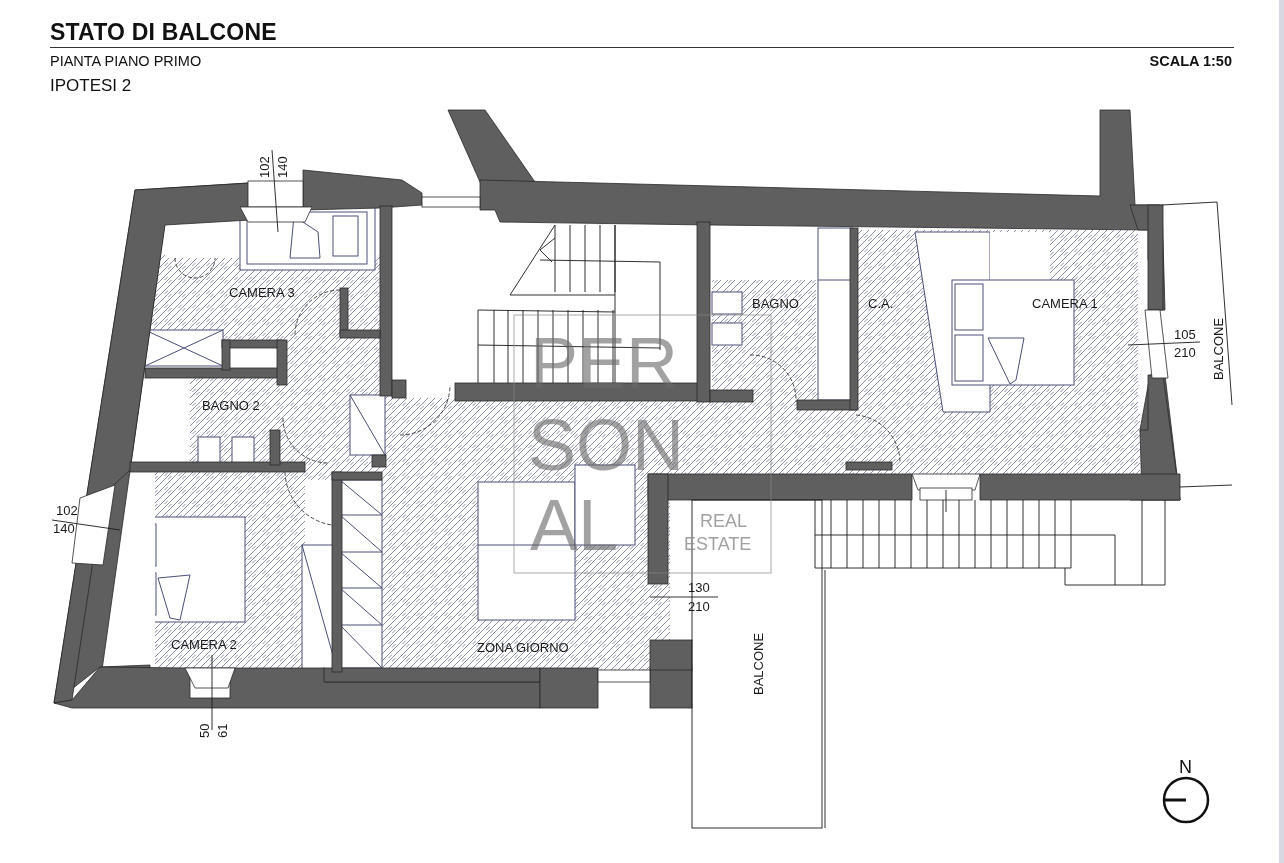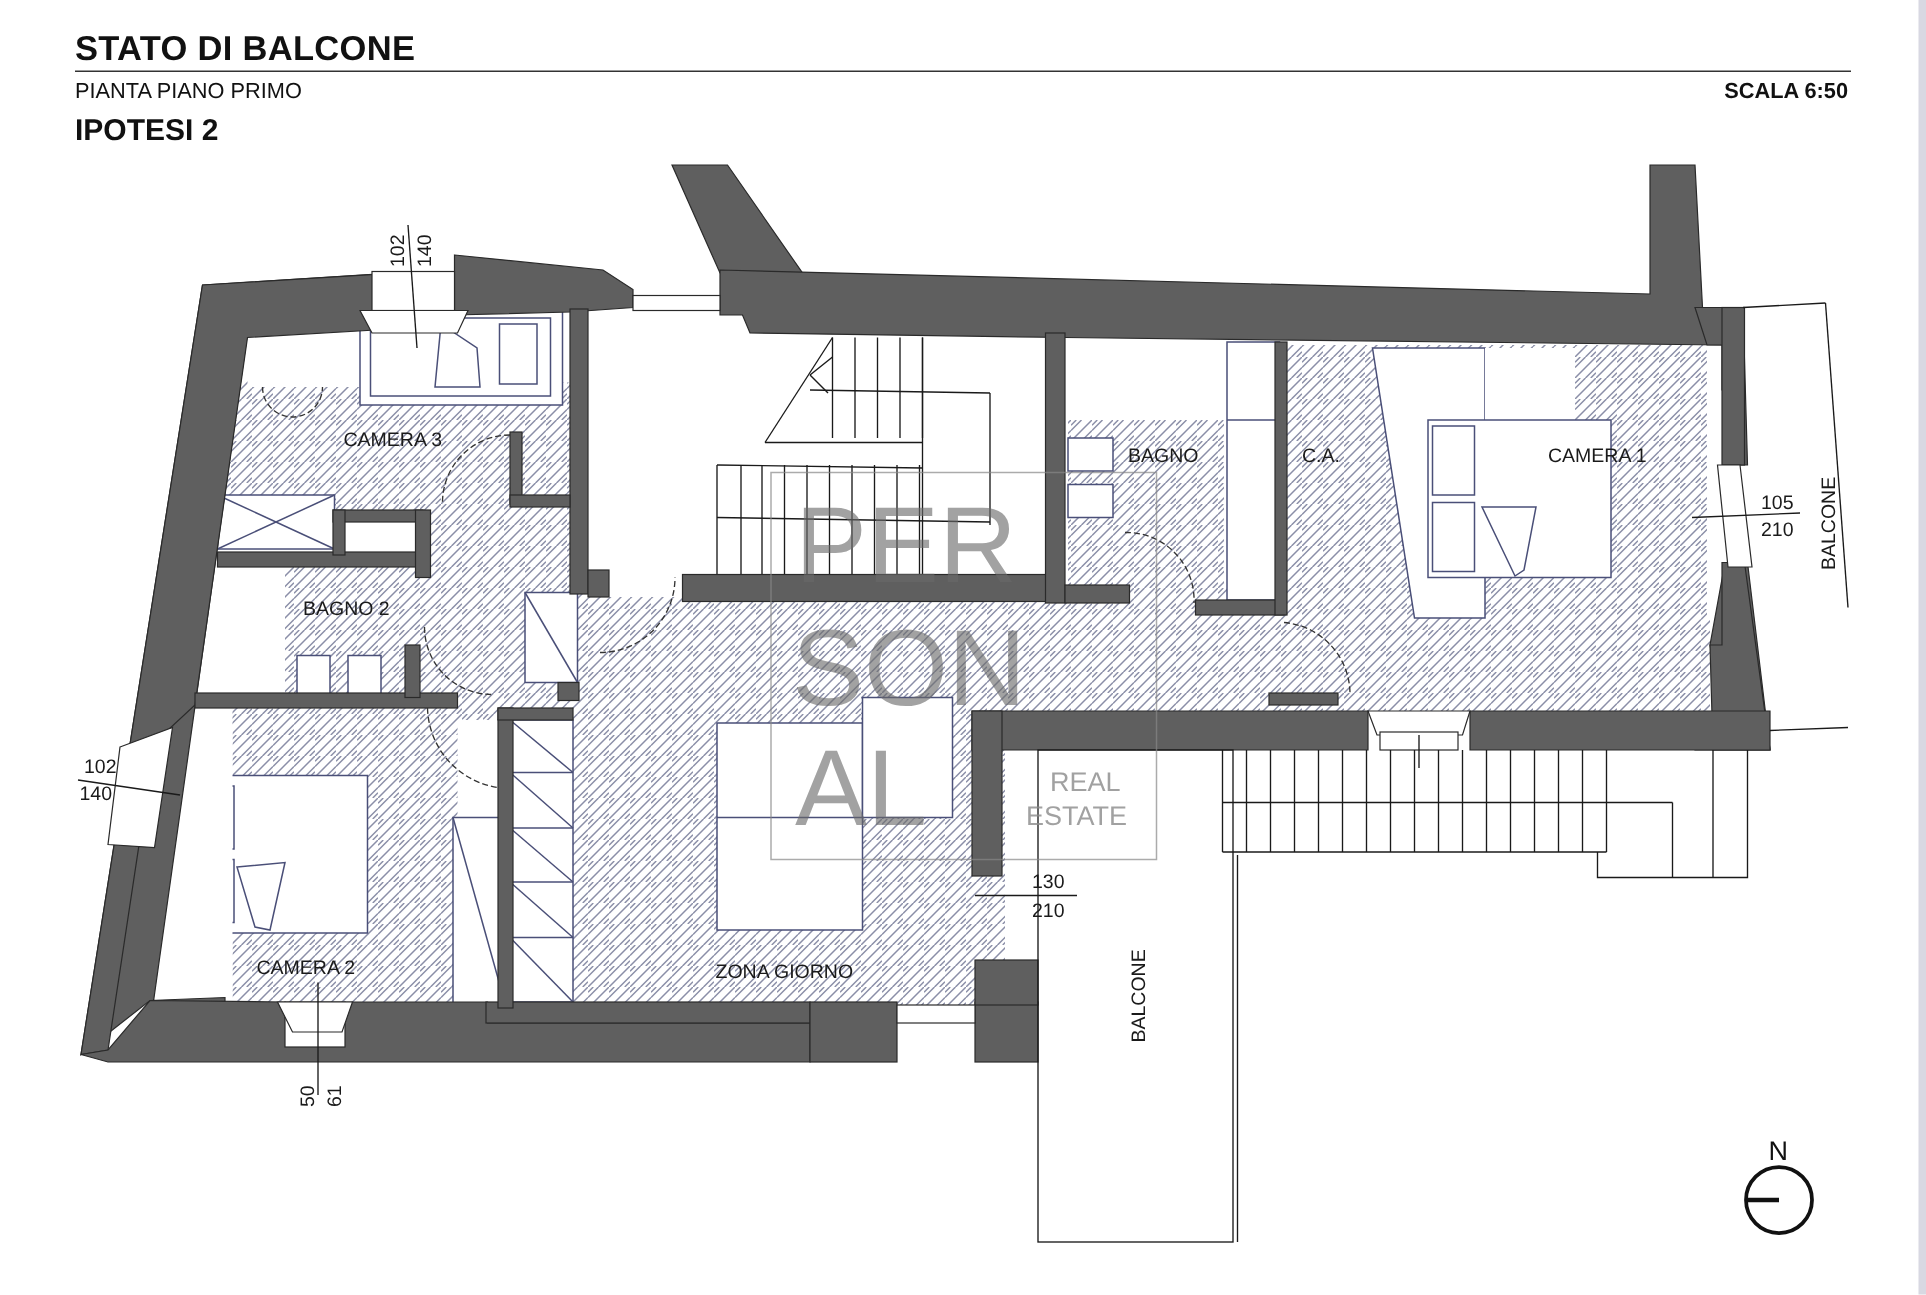--- a/index.html
+++ b/index.html
@@ -3,37 +3,37 @@
 <meta charset="utf-8">
 <style>
   html, body { margin: 0; padding: 0; }
   body {
     width: 1284px; height: 863px; background: #ffffff; position: relative; overflow: hidden;
     font-family: "Liberation Sans", sans-serif; color: #111;
   }
   .hdr-title { position: absolute; left: 50px; top: 19px; font-size: 23px; font-weight: bold; letter-spacing: 0.2px; }
   .hdr-rule { position: absolute; left: 50px; top: 47px; width: 1184px; height: 1px; background: #333; }
   .hdr-sub { position: absolute; left: 50px; top: 53px; font-size: 14.5px; font-weight: normal; }
-  .hdr-sub2 { position: absolute; left: 50px; top: 76px; font-size: 20px; font-weight: bold; }
+  .hdr-sub2 { position: absolute; left: 50px; top: 76px; font-size: 17px; font-weight: normal; }
   .hdr-scale { position: absolute; right: 52px; top: 53px; font-size: 14.5px; font-weight: bold; }
   .edge-bar { position: absolute; right: 0; top: 0; width: 5px; height: 863px; background: #d8d8e2; }
   svg.plan { position: absolute; left: 0; top: 0; }
   .lbl { font-family: "Liberation Sans", sans-serif; font-size: 13px; fill: #1a1a1a; }
   .dim { font-family: "Liberation Sans", sans-serif; font-size: 13px; fill: #1a1a1a; }
   .wm { font-family: "Liberation Sans", sans-serif; fill: #6a6a6a; opacity: 0.62; }
   .wm-small { font-family: "Liberation Sans", sans-serif; fill: #8a8a8a; opacity: 0.8; }
 </style>
 </head>
 <body>
 
 <div class="hdr-title">STATO DI BALCONE</div>
 <div class="hdr-rule"></div>
 <div class="hdr-sub">PIANTA PIANO PRIMO</div>
 <div class="hdr-sub2">IPOTESI 2</div>
-<div class="hdr-scale">SCALA 6:50</div>
+<div class="hdr-scale">SCALA 1:50</div>
 <div class="edge-bar"></div>
 
 <svg class="plan" width="1284" height="863" viewBox="0 0 1284 863" xmlns="http://www.w3.org/2000/svg">
   <defs>
     <pattern id="herring" width="14" height="14" patternUnits="userSpaceOnUse">
       <rect width="14" height="14" fill="#ffffff"></rect>
       <path d="M0 7 L7 0 M7 14 L14 7 M0 14 L7 7 M7 7 L14 0" stroke="#8b8fa8" stroke-width="1" fill="none"></path>
       <path d="M0 3.5 L3.5 0 M10.5 14 L14 10.5" stroke="#8b8fa8" stroke-width="1" fill="none"></path>
     </pattern>
   </defs>

